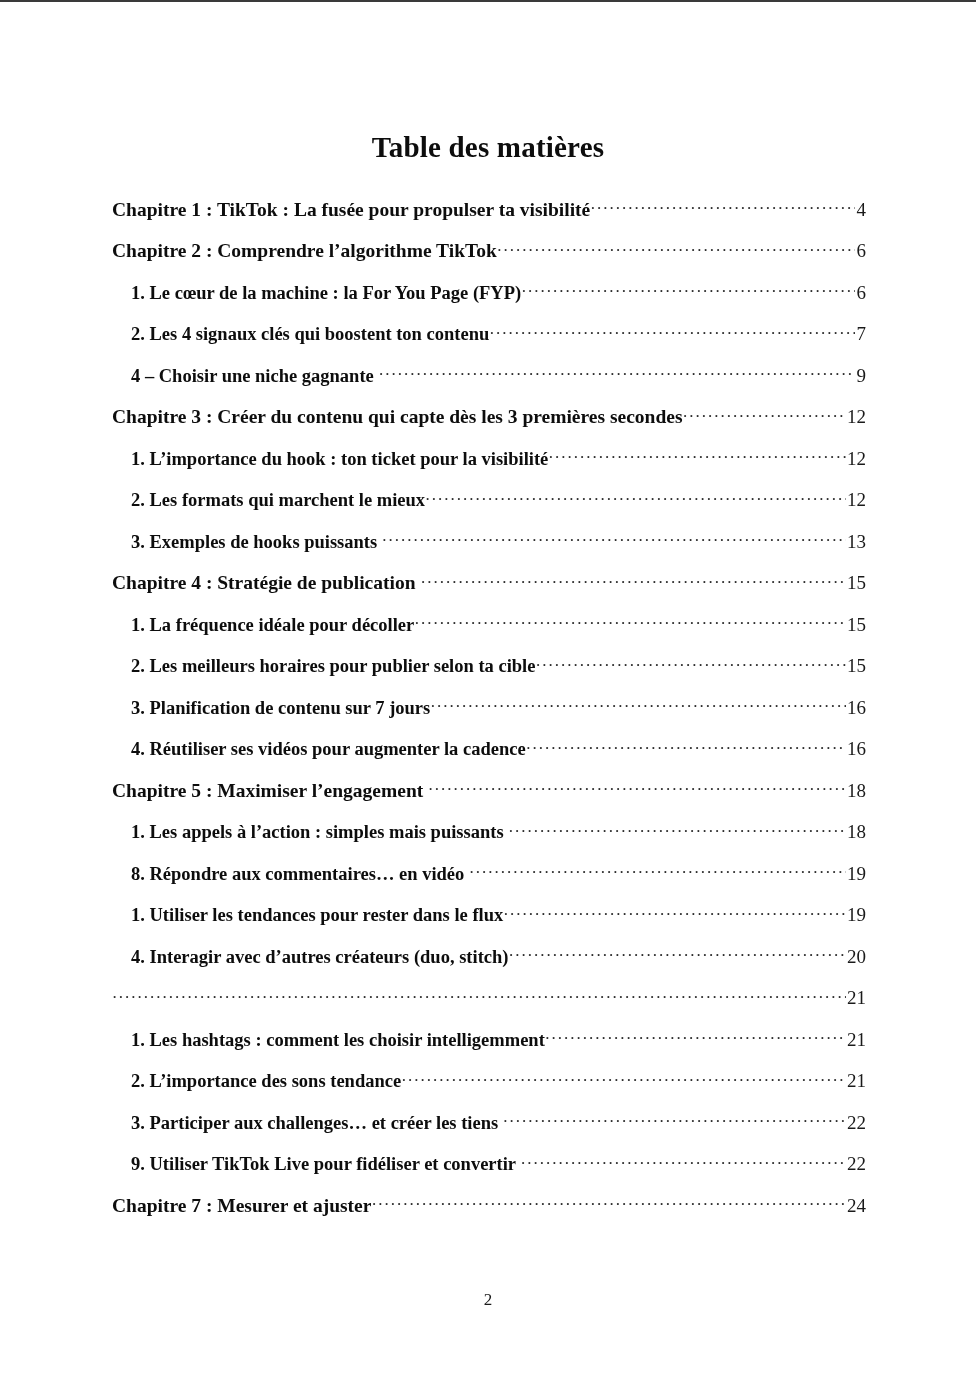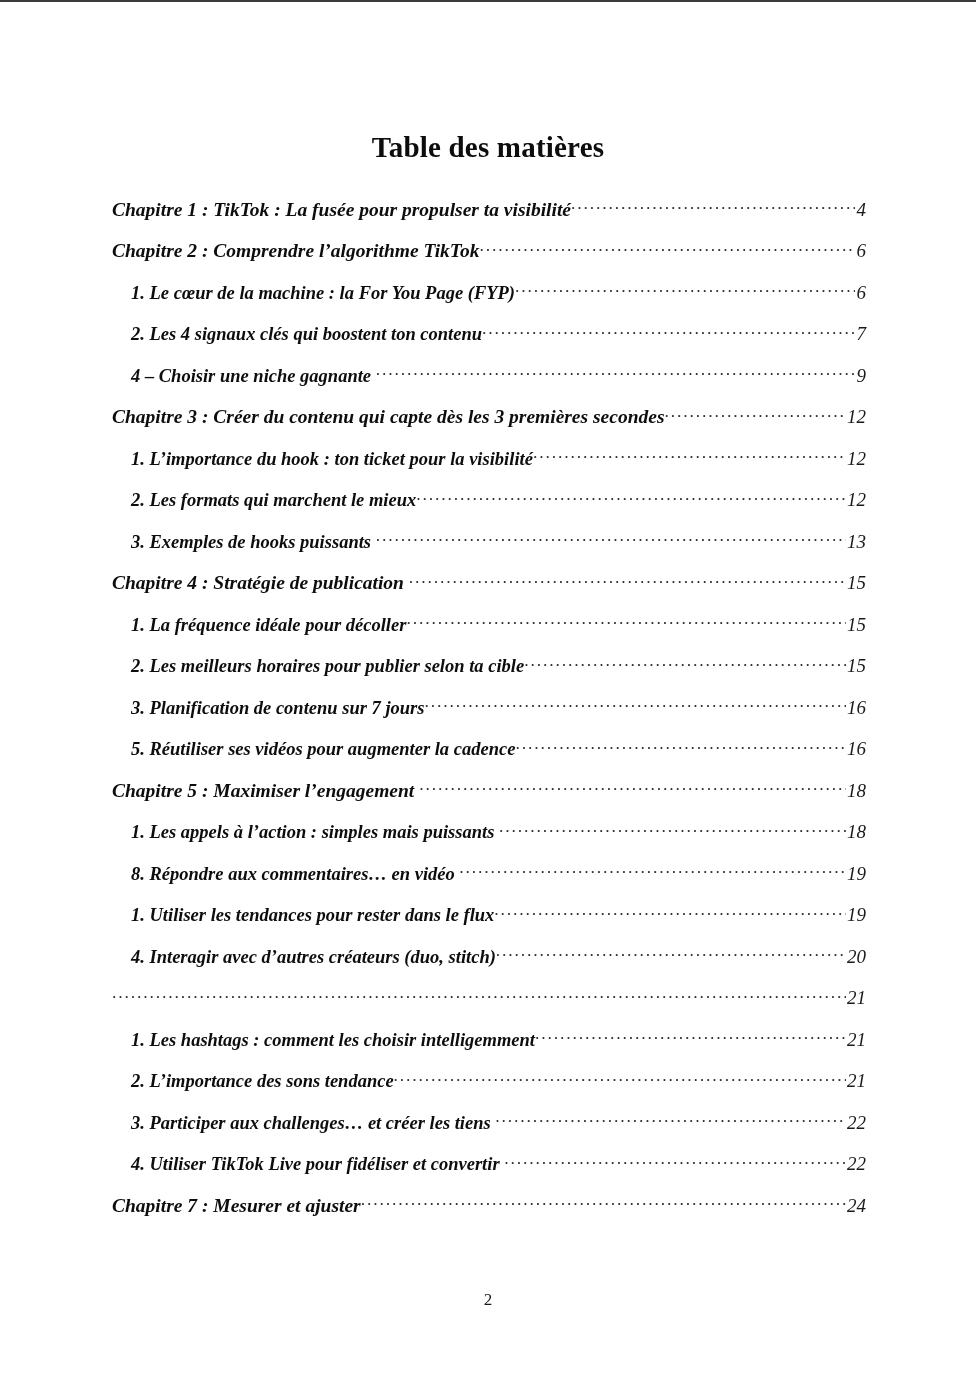--- a/index.html
+++ b/index.html
@@ -49,21 +49,20 @@
     width: 754px;
   }
   .toc-entry {
     display: flex;
     align-items: baseline;
     height: 41.5px;
     font-size: 19.5px;
     font-weight: bold;
     color: #0d0d0d;
     white-space: nowrap;
-    font-style: italic;
   }
   .toc-entry.level-2 {
     padding-left: 19px;
     justify-content: center;
   }
   .toc-entry.level-2 .entry-text {
     font-size: 18.5px;
   }
   .entry-text {
     flex: 0 0 auto;
@@ -176,21 +175,21 @@
         <span class="entry-text">2. Les meilleurs horaires pour publier selon ta cible</span>
         <span class="entry-leader"></span>
         <span class="entry-page">15</span>
       </div>
       <div class="toc-entry level-2">
         <span class="entry-text">3. Planification de contenu sur 7 jours</span>
         <span class="entry-leader"></span>
         <span class="entry-page">16</span>
       </div>
       <div class="toc-entry level-2">
-        <span class="entry-text">5. Réutiliser ses vidéos pour augmenter la cadence</span>
+        <span class="entry-text">4. Réutiliser ses vidéos pour augmenter la cadence</span>
         <span class="entry-leader"></span>
         <span class="entry-page">16</span>
       </div>
       <div class="toc-entry level-1">
         <span class="entry-text">Chapitre 5 : Maximiser l’engagement </span>
         <span class="entry-leader"></span>
         <span class="entry-page">18</span>
       </div>
       <div class="toc-entry level-2">
         <span class="entry-text">1. Les appels à l’action : simples mais puissants </span>
@@ -225,21 +224,21 @@
         <span class="entry-text">2. L’importance des sons tendance</span>
         <span class="entry-leader"></span>
         <span class="entry-page">21</span>
       </div>
       <div class="toc-entry level-2">
         <span class="entry-text">3. Participer aux challenges… et créer les tiens </span>
         <span class="entry-leader"></span>
         <span class="entry-page">22</span>
       </div>
       <div class="toc-entry level-2">
-        <span class="entry-text">4. Utiliser TikTok Live pour fidéliser et convertir </span>
+        <span class="entry-text">9. Utiliser TikTok Live pour fidéliser et convertir </span>
         <span class="entry-leader"></span>
         <span class="entry-page">22</span>
       </div>
       <div class="toc-entry level-1">
         <span class="entry-text">Chapitre 7 : Mesurer et ajuster</span>
         <span class="entry-leader"></span>
         <span class="entry-page">24</span>
       </div>
     </div>
 

